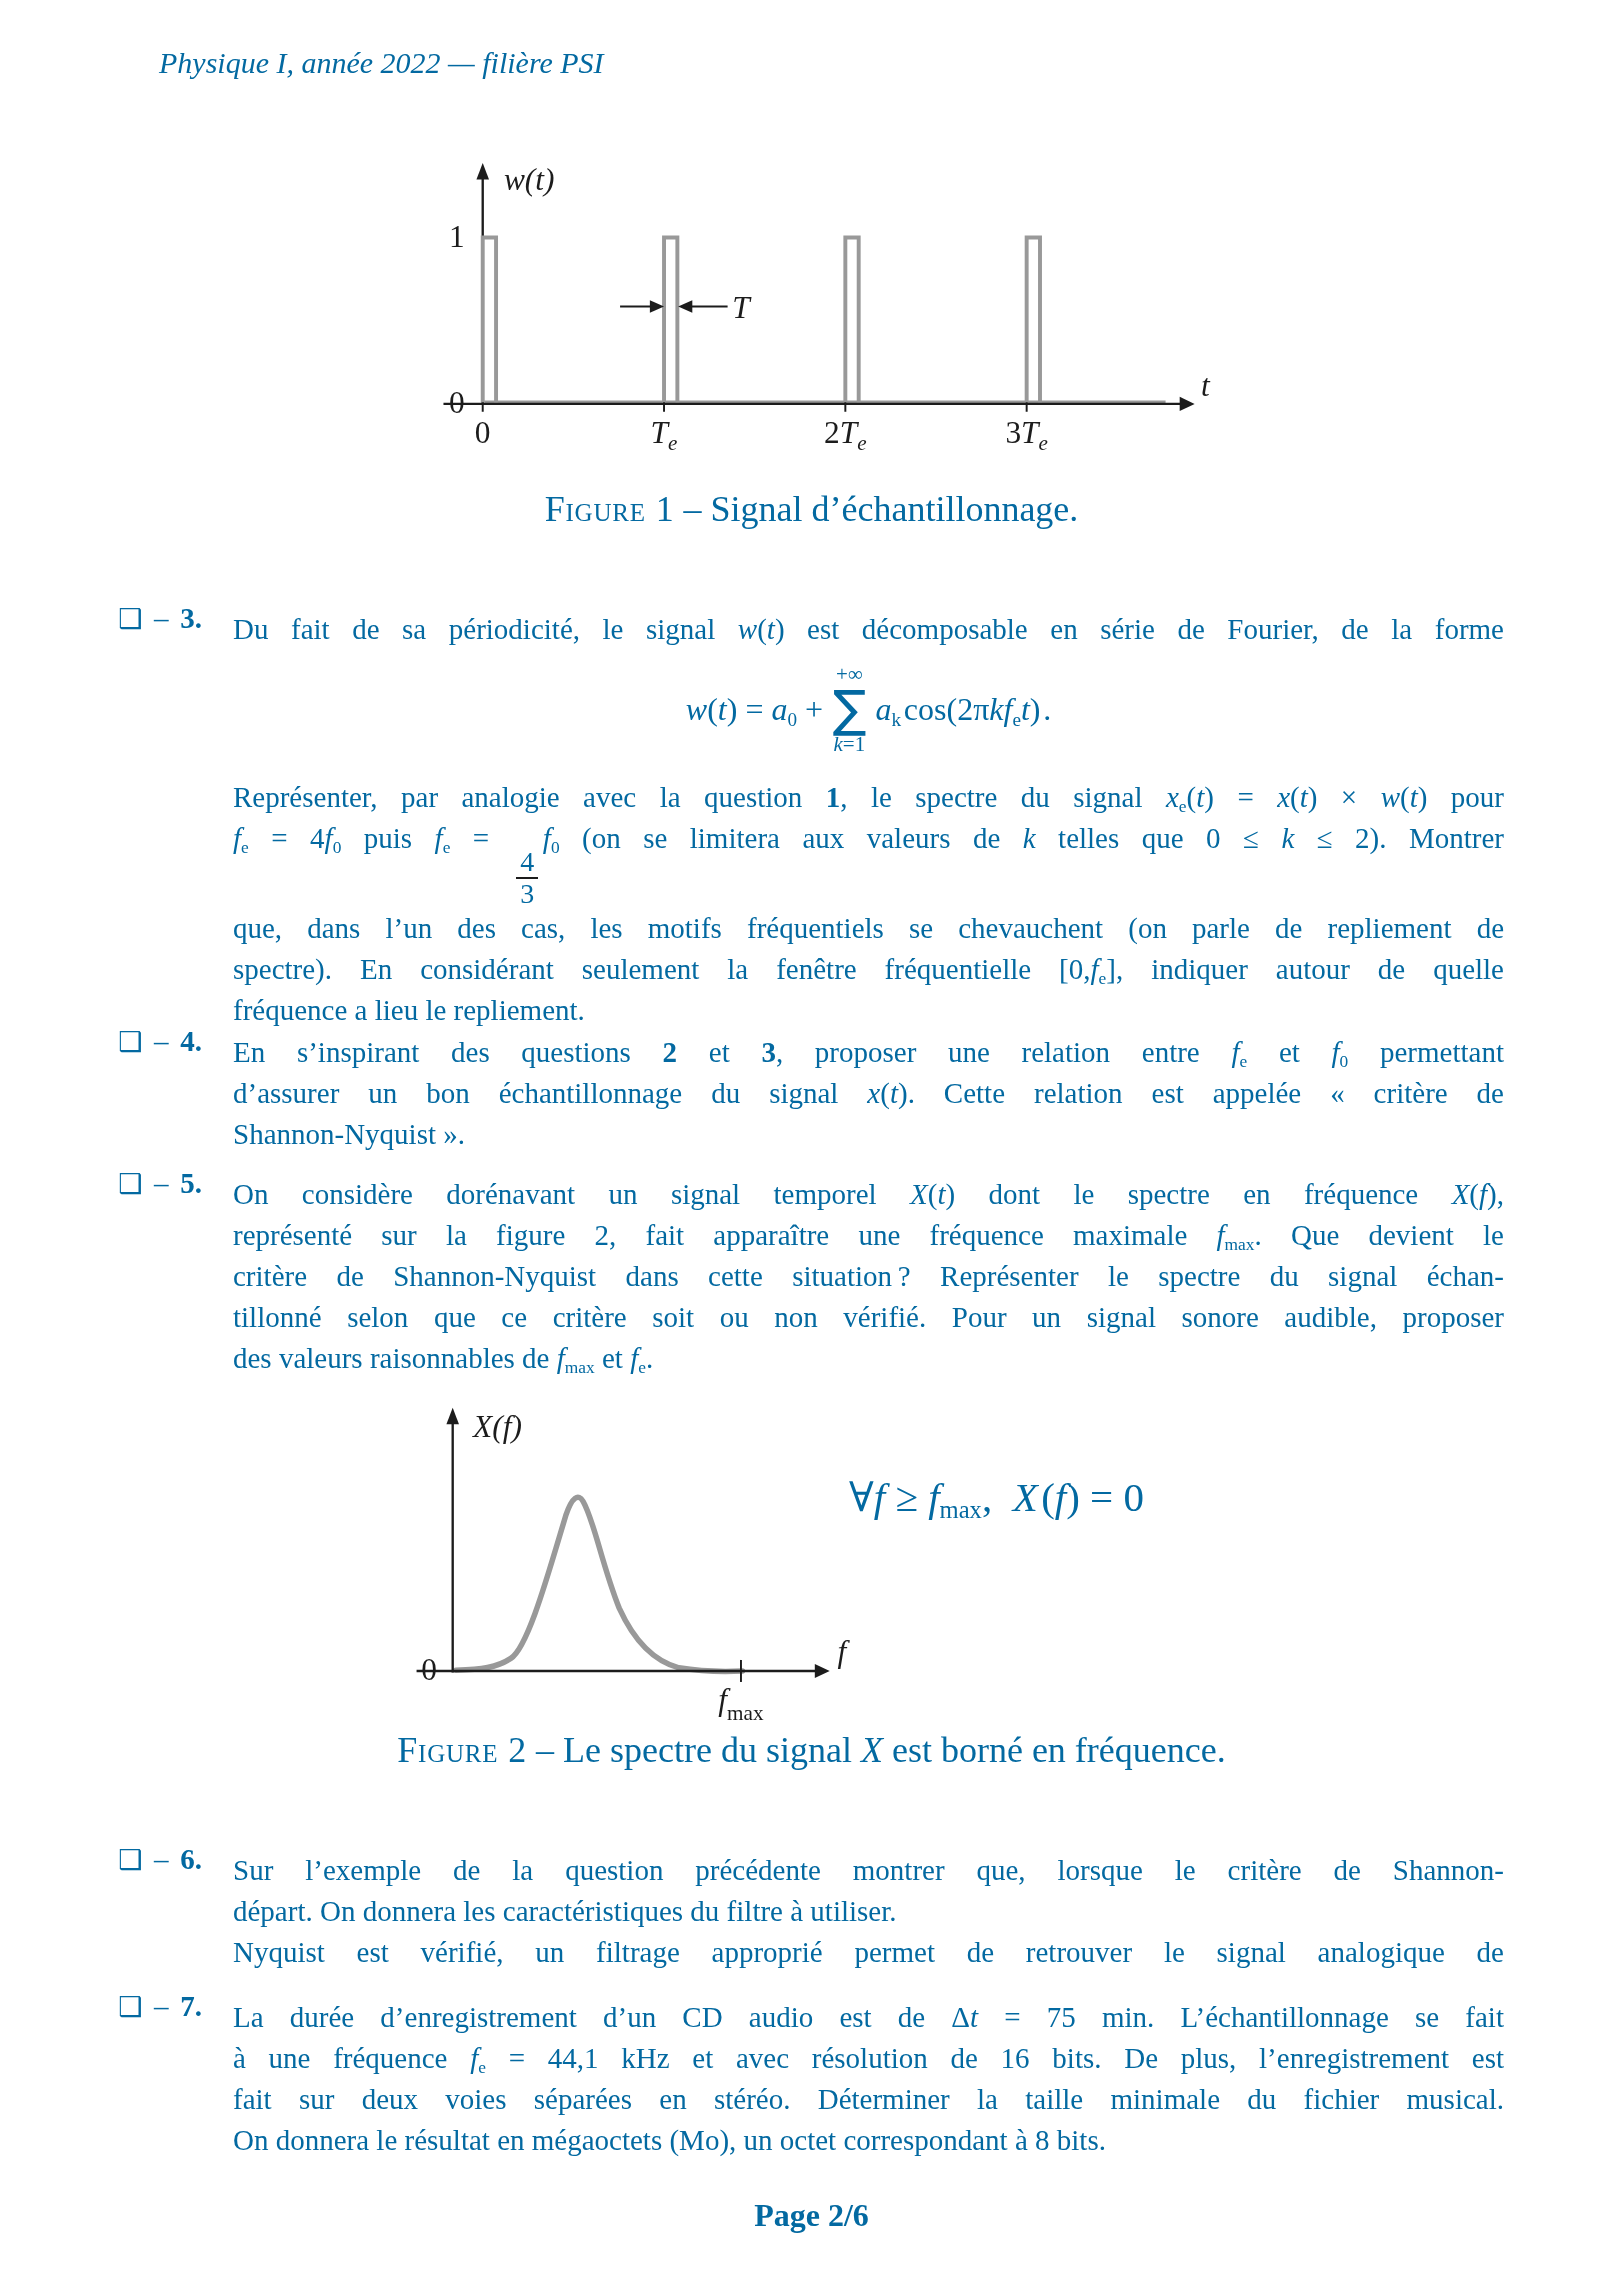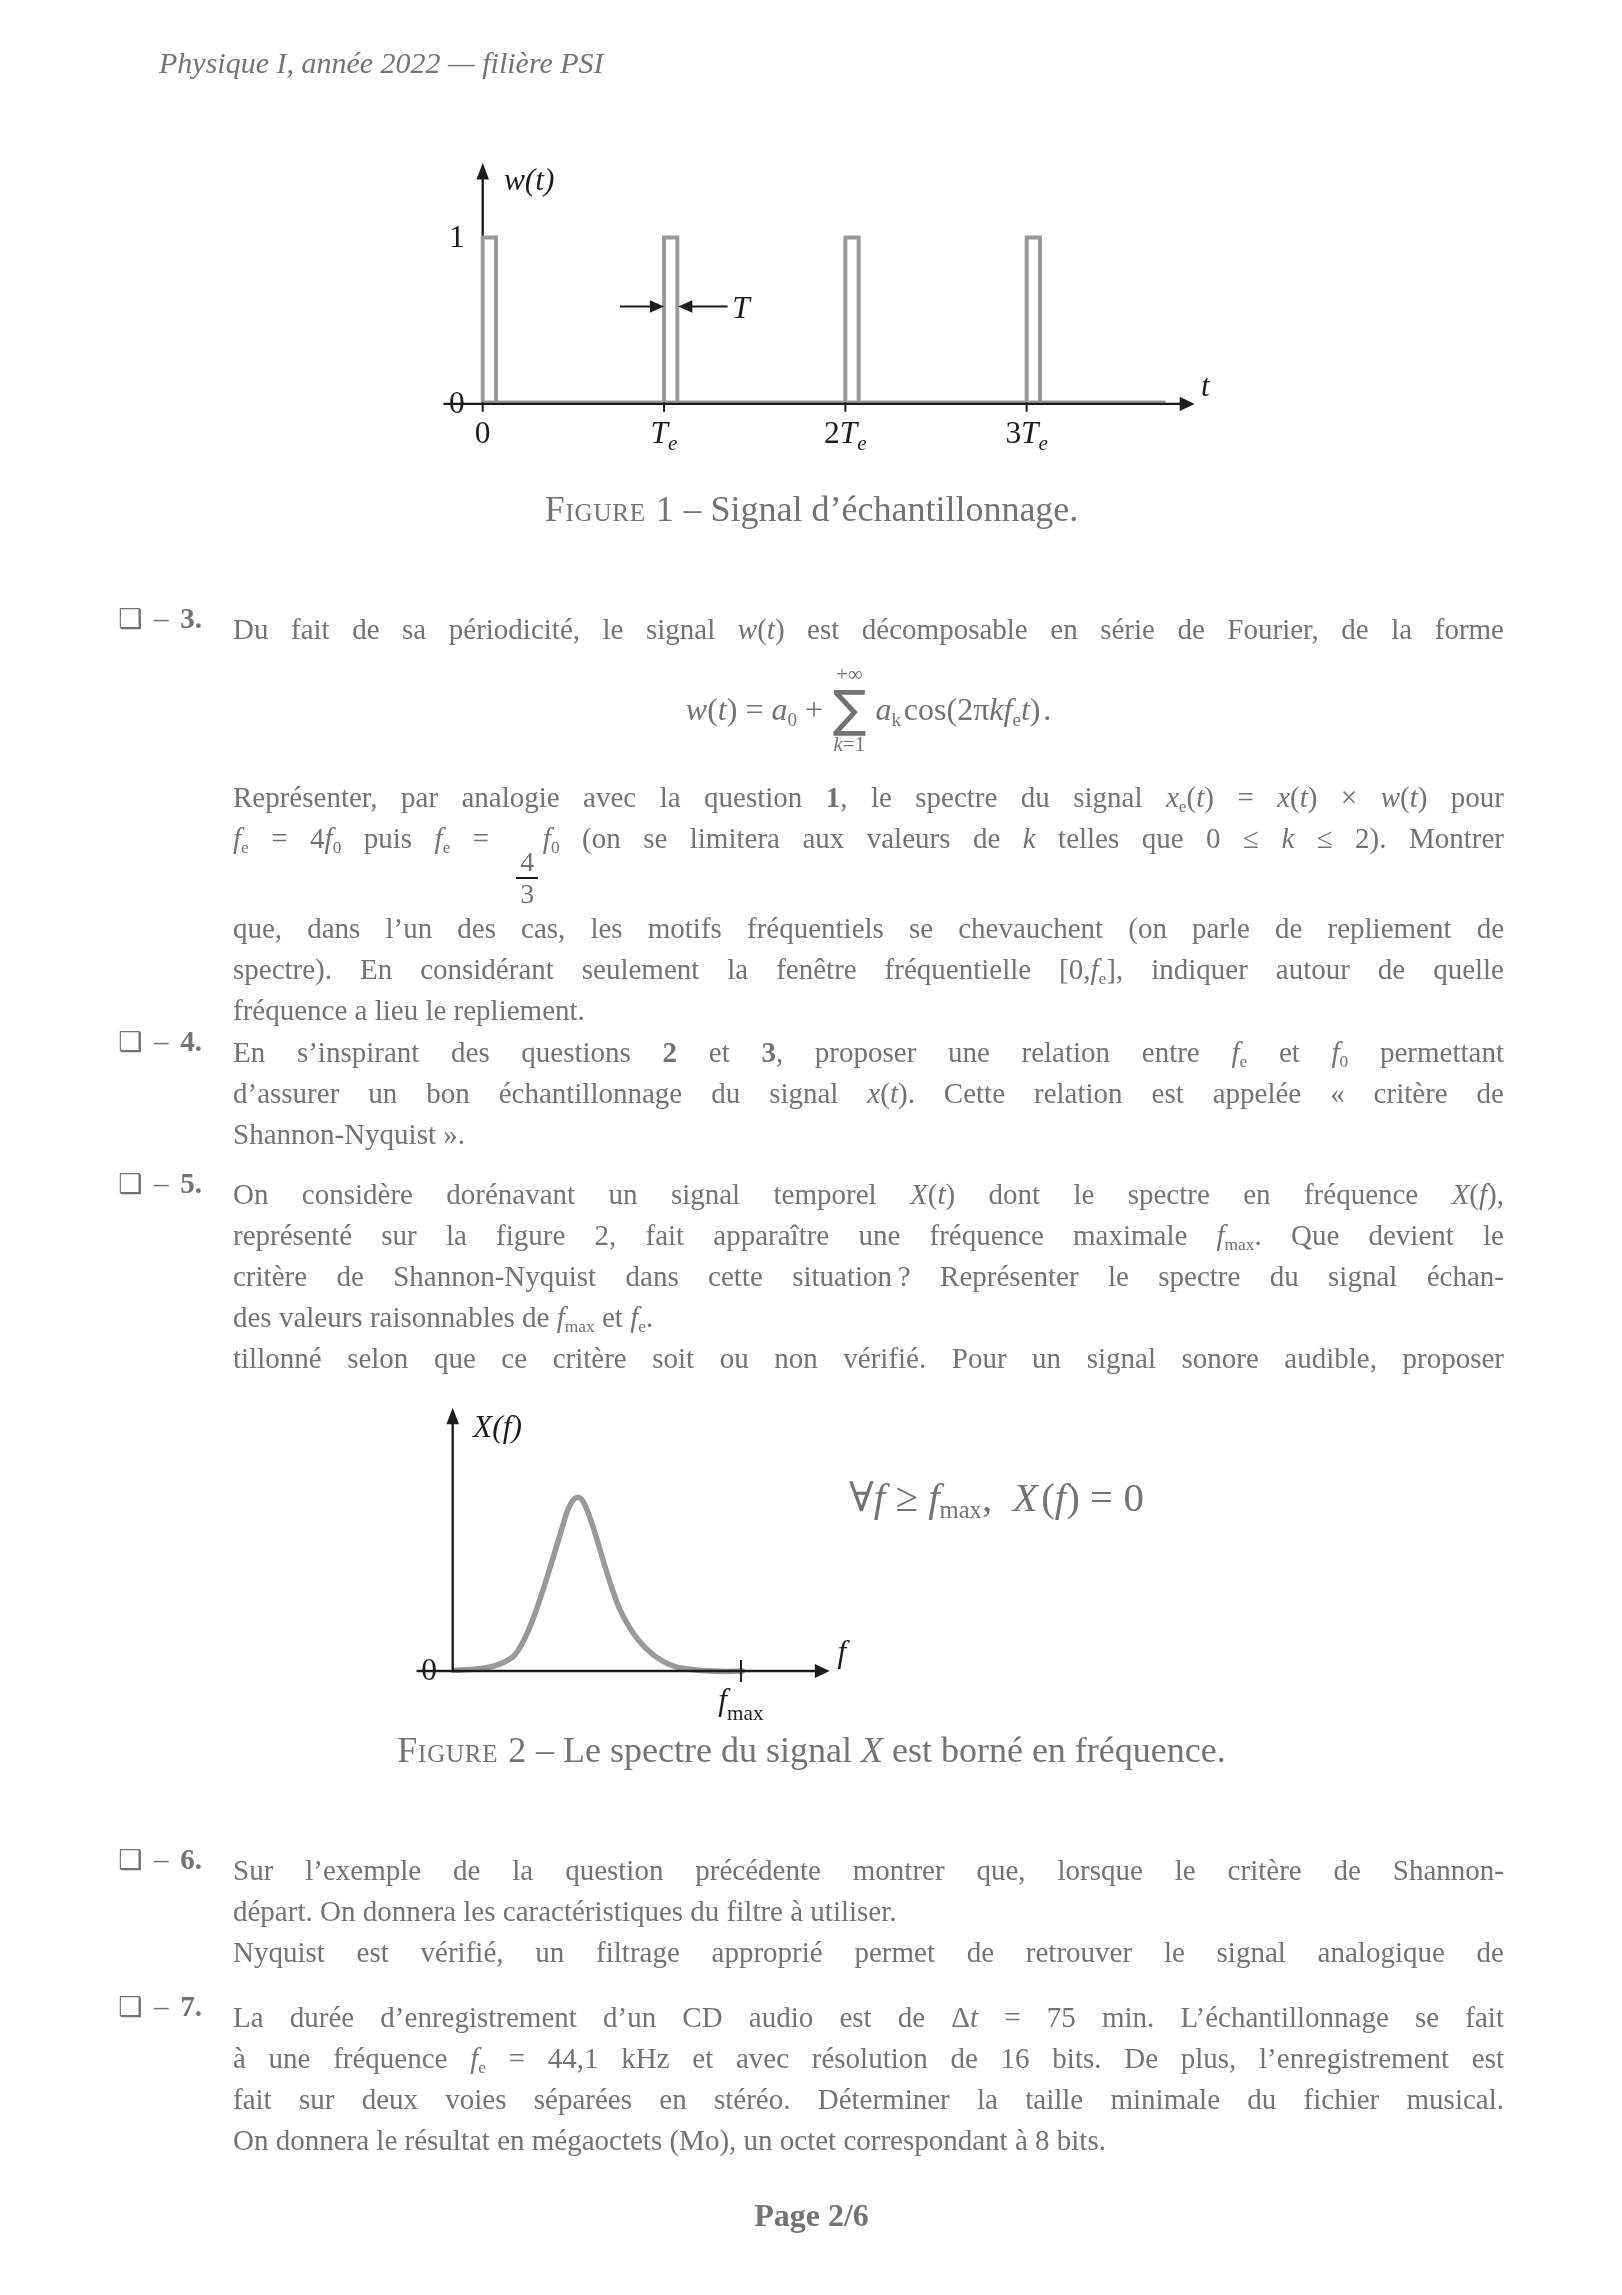--- a/index.html
+++ b/index.html
@@ -1,17 +1,17 @@
 <!DOCTYPE html>
 <html style="font-size:12.6px"><head>
 <meta charset="utf-8">
 <style>
   html,body{margin:0;padding:0;background:#fff;}
   .page{position:relative;width:1623px;height:2295px;background:#ffffff;
-        font-family:"Liberation Serif","DejaVu Serif",serif;color:#737373;overflow:hidden;}
+        font-family:"Liberation Serif","DejaVu Serif",serif;color:#0369a1;overflow:hidden;}
   .doc-header{position:absolute;left:159px;top:46px;font-style:italic;font-size:30px;}
   
   .figsvg{position:absolute;}
   .fig1{left:416px;top:151px;}
   .fig2{left:393px;top:1396px;}
   .axis{stroke:#1c1c1c;stroke-width:3;fill:none;}
   .tick{stroke:#1c1c1c;stroke-width:2.5;}
   .thin{stroke:#1c1c1c;stroke-width:2.5;}
   .arrowhead{fill:#1c1c1c;stroke:none;}
   .sig{stroke:#999999;stroke-width:5;fill:none;}
@@ -135,22 +135,22 @@
   <div class="question q5">
     <div class="qmark">
       <span class="qsquare">❑</span>
         <span class="qdash">–</span>
         <b class="qnum">5.</b>
     </div>
     <div class="qbody">
       <div class="jline">On considère dorénavant un signal temporel <i>X</i>(<i>t</i>) dont le spectre en fréquence <i>X</i>(<i>f</i>),</div>
       <div class="jline">représenté sur la figure 2, fait apparaître une fréquence maximale <i>f</i><sub>max</sub>. Que devient le</div>
       <div class="jline">critère de Shannon-Nyquist dans cette situation ? Représenter le spectre du signal échan-</div>
+      <div class="jline">tillonné selon que ce critère soit ou non vérifié. Pour un signal sonore audible, proposer</div>
       <div class="jline last">des valeurs raisonnables de <i>f</i><sub>max</sub> et <i>f</i><sub>e</sub>.</div>
-      <div class="jline">tillonné selon que ce critère soit ou non vérifié. Pour un signal sonore audible, proposer</div>
     </div>
   </div>
 
   <svg class="figsvg fig2" width="864" height="330" viewBox="0 0 1100 420">
     <path class="curve" d="M80,349 C112,348 132,346 150,334 C172,320 198,225 220,152 C228,128 236,124 242,134 C256,158 266,215 288,270 C308,314 334,338 364,346 C395,351 425,351 445,350"></path>
     <line class="axis" x1="30" y1="350" x2="540" y2="350"></line>
     <polygon class="arrowhead" points="556,350 537,341 537,359"></polygon>
     <line class="axis" x1="76" y1="352" x2="76" y2="30"></line>
     <polygon class="arrowhead" points="76,15 68,36 84,36"></polygon>
     <text class="mlabel" x="102" y="52">X(f)</text>

